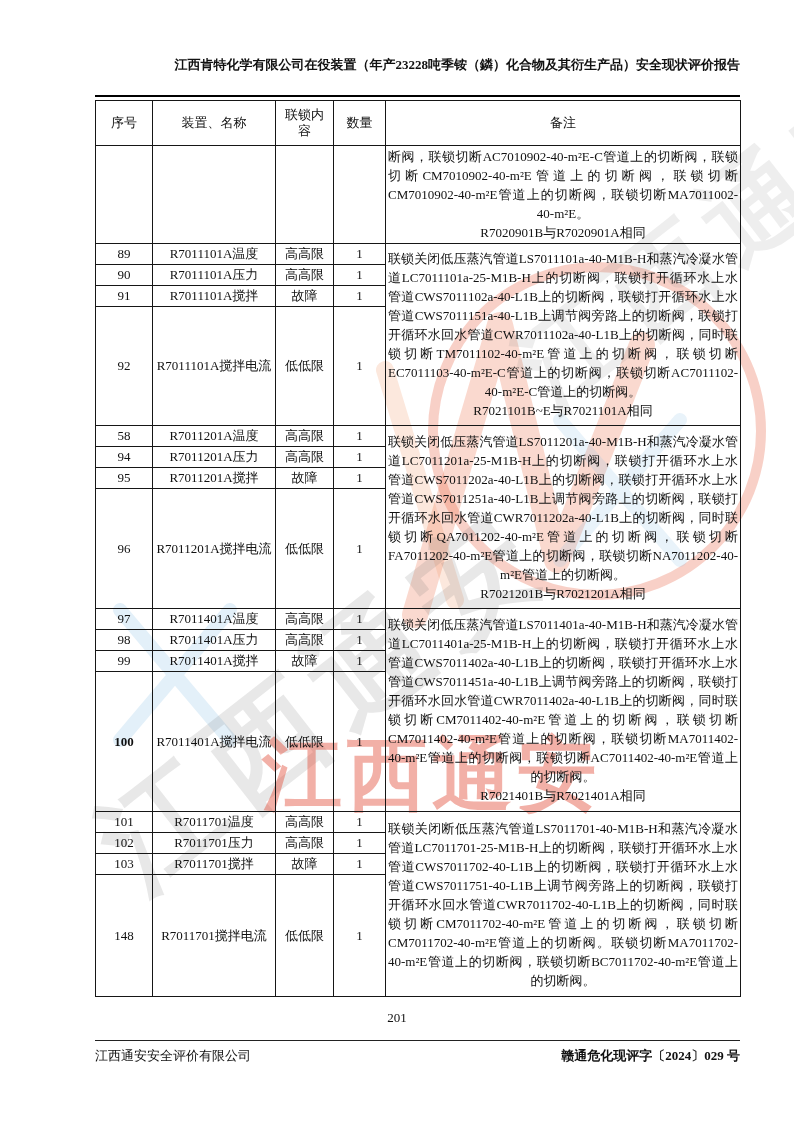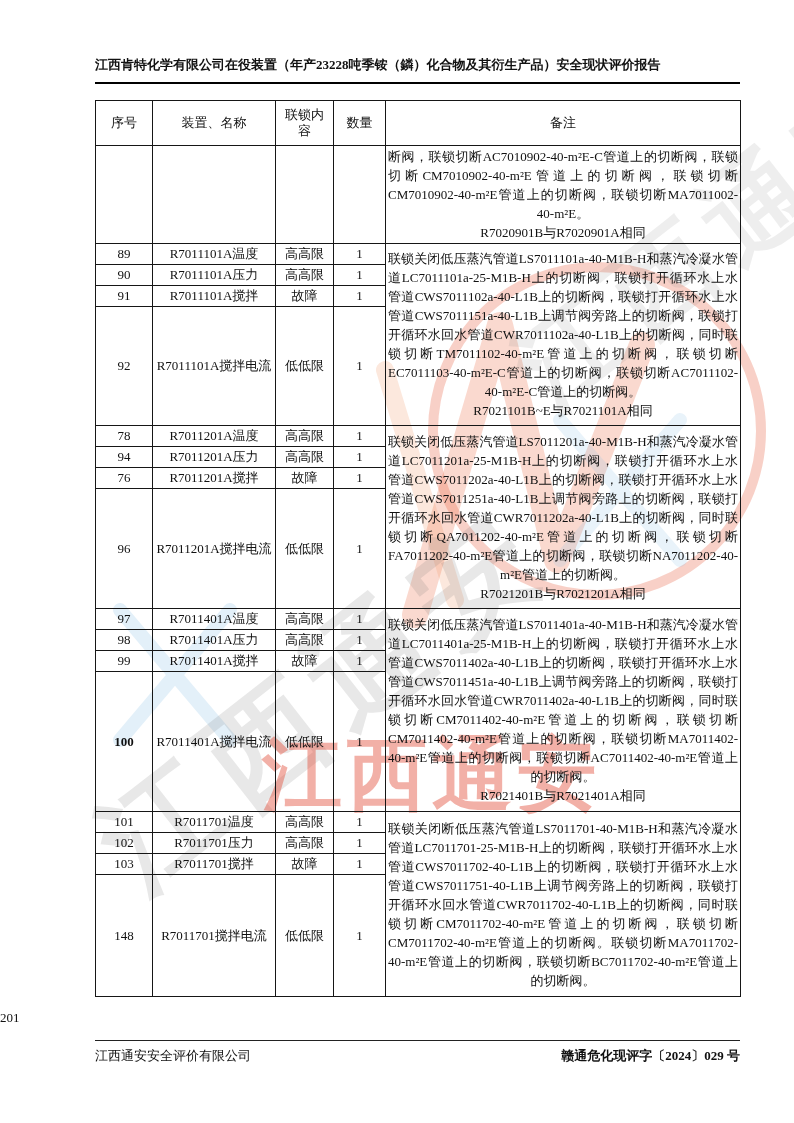--- a/index.html
+++ b/index.html
@@ -28,22 +28,22 @@
     position:absolute; left:262px; top:722px; font-size:80px; font-weight:bold;
     color:rgba(226,80,60,0.45); letter-spacing:5px; white-space:nowrap;
     font-family:"Liberation Sans","DejaVu Sans",sans-serif;
   }
   .wm-svg { position:absolute; left:0; top:0; }
 
   
   #content { position:absolute; inset:0; z-index:2; }
 
   .doc-header {
-    position:absolute; left:95px; top:56px; width:645px; text-align:left;
-    font-size:13px; font-weight:bold; padding-bottom:8px;
+    position:absolute; left:95px; top:56px; width:645px; text-align:right;
+    font-size:13px; font-weight:bold; padding-bottom:21px;
     border-bottom:2px solid #000;
   }
 
   table.main {
     position:absolute; left:95px; top:100px; width:645px;
     border-collapse:collapse; table-layout:fixed;padding-left:22px;
   }
   table.main th, table.main td {
     border:1px solid #161616; text-align:center; vertical-align:middle;
     font-size:13px; padding:1px 2px; background:transparent;
@@ -64,21 +64,21 @@
   td.tall-g4 { height:122px; }
 
   td.remark {
     font-size:12.5px; line-height:19px; padding:2px 5px;
     text-align:justify; vertical-align:middle;
   }
   td.remark .body { text-align:justify; text-align-last:center; }
   td.remark .note { text-align:center; }
 
   .pageno {
-    position:absolute; left:0; top:1010px; width:794px; text-align:left;
+    position:absolute; left:0; top:1010px; width:794px; text-align:center;
     font-size:13px;
   }
   .foot-rule {
     position:absolute; left:95px; top:1040px; width:645px;
     border-top:1.5px solid #222;
   }
   .foot-left {
     position:absolute; left:95px; top:1047px; font-size:13px;
   }
   .foot-right {
@@ -160,37 +160,37 @@
           <td>1</td>
         </tr>
         <tr>
           <td class="tall-g1">92</td>
           <td>R7011101A搅拌电流</td>
           <td>低低限</td>
           <td>1</td>
         </tr>
 
         <tr class="h21">
-          <td>78</td>
+          <td>58</td>
           <td>R7011201A温度</td>
           <td>高高限</td>
           <td>1</td>
           <td class="remark" rowspan="4">
             <div class="body">联锁关闭低压蒸汽管道LS7011201a-40-M1B-H和蒸汽冷凝水管道LC7011201a-25-M1B-H上的切断阀，联锁打开循环水上水管道CWS7011202a-40-L1B上的切断阀，联锁打开循环水上水管道CWS7011251a-40-L1B上调节阀旁路上的切断阀，联锁打开循环水回水管道CWR7011202a-40-L1B上的切断阀，同时联锁切断QA7011202-40-m²E管道上的切断阀，联锁切断FA7011202-40-m²E管道上的切断阀，联锁切断NA7011202-40-m²E管道上的切断阀。</div>
             <div class="note">R7021201B与R7021201A相同</div>
           </td>
         </tr>
         <tr class="h21">
           <td>94</td>
           <td>R7011201A压力</td>
           <td>高高限</td>
           <td>1</td>
         </tr>
         <tr class="h21">
-          <td>76</td>
+          <td>95</td>
           <td>R7011201A搅拌</td>
           <td>故障</td>
           <td>1</td>
         </tr>
         <tr>
           <td class="tall-g2">96</td>
           <td>R7011201A搅拌电流</td>
           <td>低低限</td>
           <td>1</td>
         </tr>

